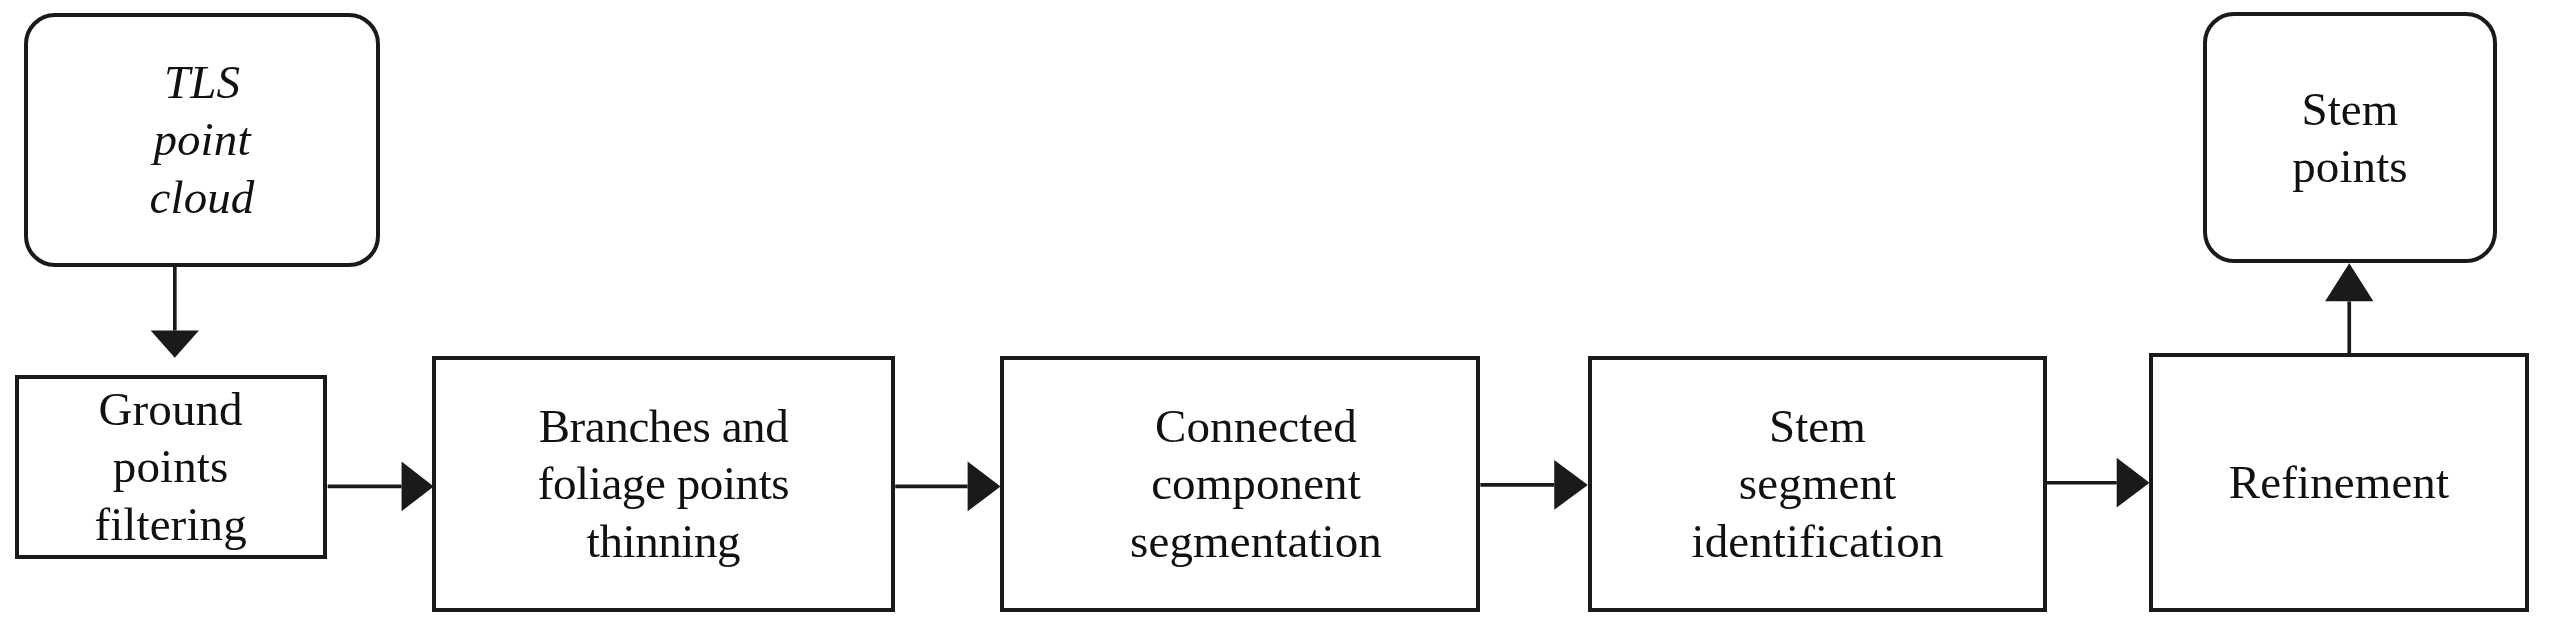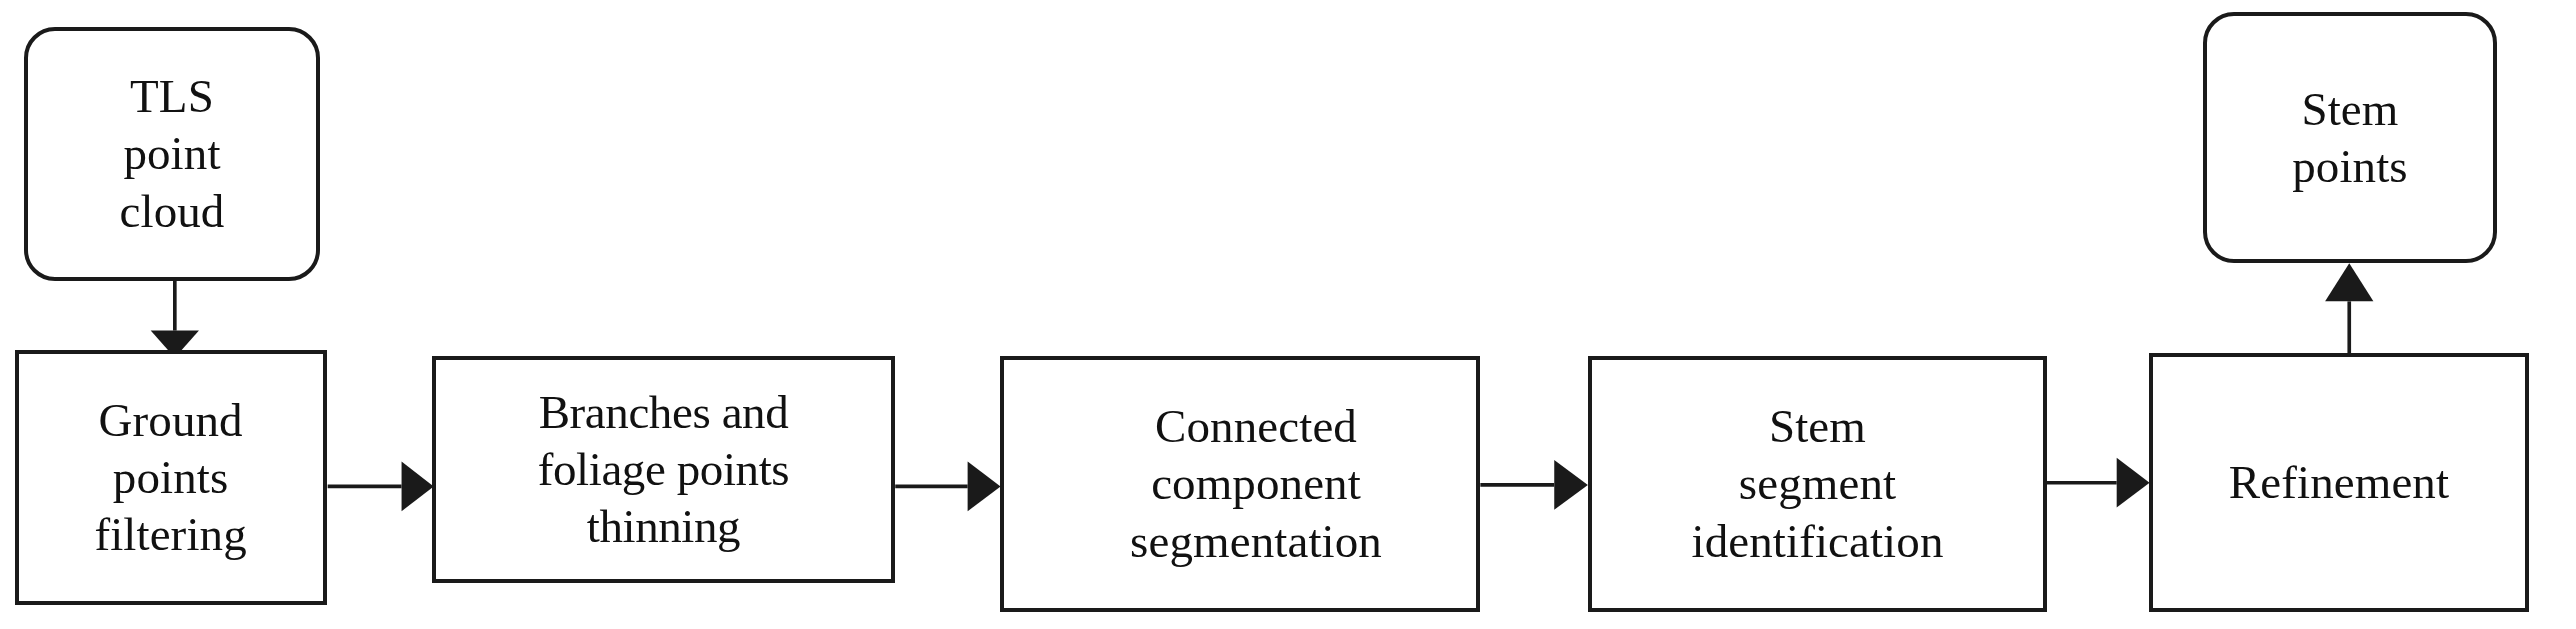--- a/index.html
+++ b/index.html
@@ -85,33 +85,33 @@
       <line x1="2797" y1="660" x2="2893" y2="660" stroke="#1a1a1a" stroke-width="5"></line>
       <polygon points="2893,626 2938,660 2893,694" fill="#1a1a1a"></polygon>
     </g>
 
     <g>
       <line x1="3211" y1="483" x2="3211" y2="412" stroke="#1a1a1a" stroke-width="5"></line>
       <polygon points="3178,412 3244,412 3211,360" fill="#1a1a1a"></polygon>
     </g>
   </svg>
 
-  <div class="node-box rounded" style="left:24px; top:27px; width:296px; height:254px;">
+  <div class="node-box rounded" style="left:24px; top:13px; width:356px; height:254px;font-style:italic;">
     <span class="node-label">TLS
 point
 cloud</span>
   </div>
 
-  <div class="node-box" style="left:14.6px; top:350px; width:312px; height:255px;">
+  <div class="node-box" style="left:14.6px; top:375px; width:312px; height:184px;">
     <span class="node-label">Ground
 points
 filtering</span>
   </div>
 
-  <div class="node-box" style="left:432px; top:356px; width:463px; height:227px;">
+  <div class="node-box" style="left:432px; top:356px; width:463px; height:256px;">
     <span class="node-label tight">Branches and
 foliage points
 thinning</span>
   </div>
 
   <div class="node-box" style="left:1000px; top:356px; width:480px; height:256px;padding-left:32px;">
     <span class="node-label">Connected
 component
 segmentation</span>
   </div>

